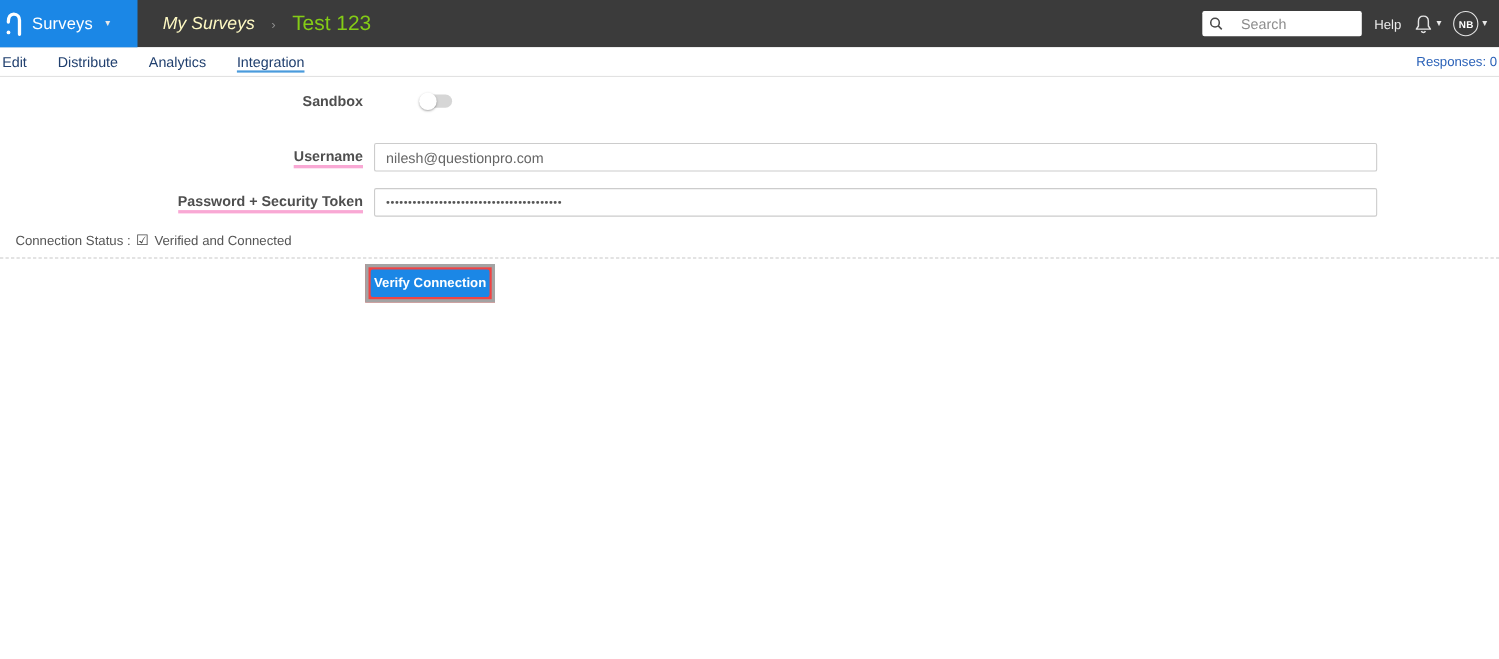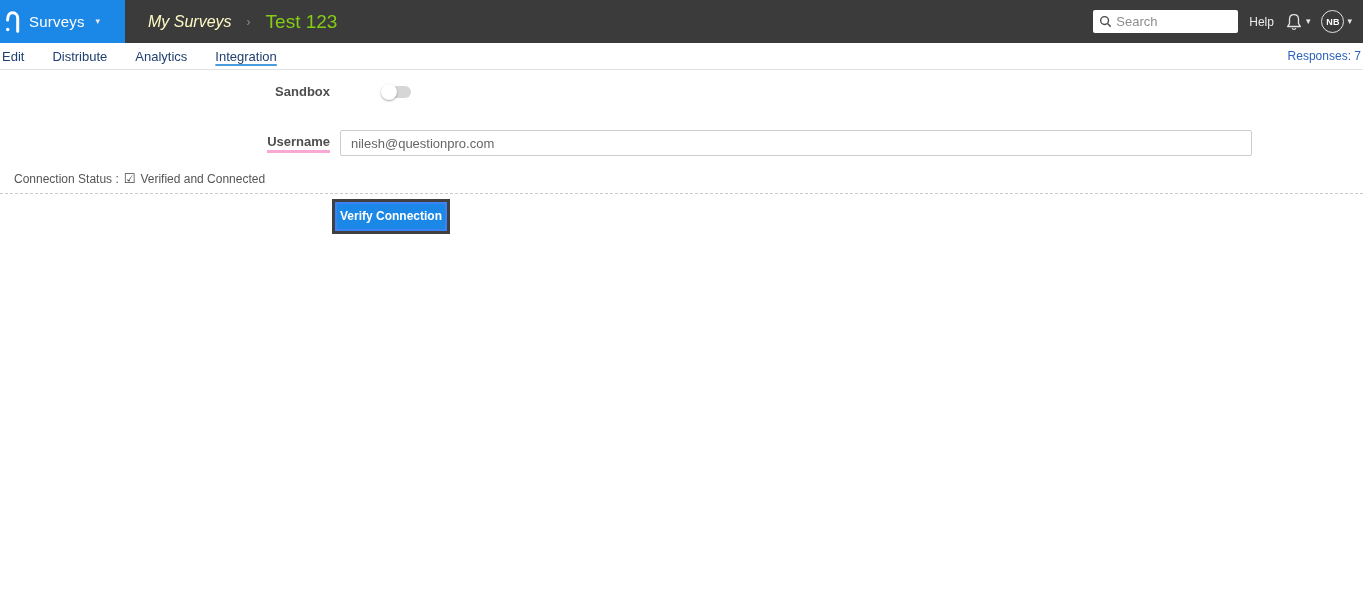--- a/index.html
+++ b/index.html
@@ -34,21 +34,21 @@
   .crumbs { display: flex; align-items: center; margin-left: 23px; gap: 15px; }
   .crumb-parent { color: #fef9c3; font-size: 16px; cursor: pointer; font-style: italic; }
   .crumb-sep { color: #8f8f8f; font-size: 12px; }
   .crumb-current { color: #84cc16; font-size: 19px; }
 
   .top-right { margin-left: auto; display: flex; align-items: center; padding-right: 11px; gap: 11px; }
   .searchbox {
     width: 145px; height: 23px;
     background: #fff; border-radius: 2px;
     display: flex; align-items: center;
-    padding: 0 6px; gap: 4px;
+    padding: 0 6px; gap: 16px;
   }
   .searchbox input {
     border: none; outline: none; width: 100%;
     font-size: 13px; color: #333;
     font-family: "Liberation Sans", "DejaVu Sans", sans-serif;
   }
   .searchbox input::placeholder { color: #8d8d8d; }
   .help-link { color: #ececec; font-size: 12px; cursor: pointer; }
   .icon-btn { display: flex; align-items: center; gap: 3px; cursor: pointer; }
   .avatar {
@@ -134,24 +134,24 @@
     margin-bottom: 7px;
   }
   .status-check { font-size: 13px; color: #444; }
 
   .dashed-sep { border-top: 1px dashed #c8c8c8; width: 100%; }
 
   
   .button-row { margin-top: 5px; margin-left: 332px; }
   .annotation-box {
     display: inline-block;
-    border: 3px solid #404040;
+    border: 3px solid #a3a3a3;
     padding: 2px;
     line-height: 0;
-    background: #3b82f6;
+    background: #ef4444;
   }
   .verify-btn {
     width: 108px; height: 25px;
     background: #1b87e6;
     border: none; border-radius: 2px;
     color: #fff; font-size: 12px; font-weight: bold;
     font-family: "Liberation Sans", "DejaVu Sans", sans-serif;
     cursor: pointer;
     line-height: 25px;
   }
@@ -202,21 +202,21 @@
       <span class="caret">▾</span>
     </div>
   </div>
 </div>
 
 <div class="tabsbar">
   <span class="tab">Edit</span>
   <span class="tab">Distribute</span>
   <span class="tab">Analytics</span>
   <span class="tab active">Integration</span>
-  <span class="responses">Responses: 7</span>
+  <span class="responses">Responses: 0</span>
 </div>
 
 <div class="content">
 
   <div class="form-row row-sandbox">
     <div class="label-col">Sandbox</div>
     <div class="toggle">
       <div class="toggle-track"></div>
       <div class="toggle-knob"></div>
     </div>
@@ -224,20 +224,28 @@
 
   <div class="form-row row-username">
     <div class="label-col">
       <span class="red-underline">Username</span>
     </div>
     <div class="field-col">
       <input type="text" class="text-input" value="nilesh@questionpro.com" style="">
     </div>
   </div>
 
+  <div class="form-row row-password">
+    <div class="label-col">
+      <span class="red-underline">Password + Security Token</span>
+    </div>
+    <div class="field-col">
+      <input type="text" class="text-input password-input" value="••••••••••••••••••••••••••••••••••••••••" style="">
+    </div>
+  </div>
 
   <div class="status-line">
     <span>Connection Status :</span>
     <span class="status-check">☑</span>
     <span>Verified and Connected</span>
   </div>
 
   <div class="dashed-sep"></div>
 
   <div class="button-row">

